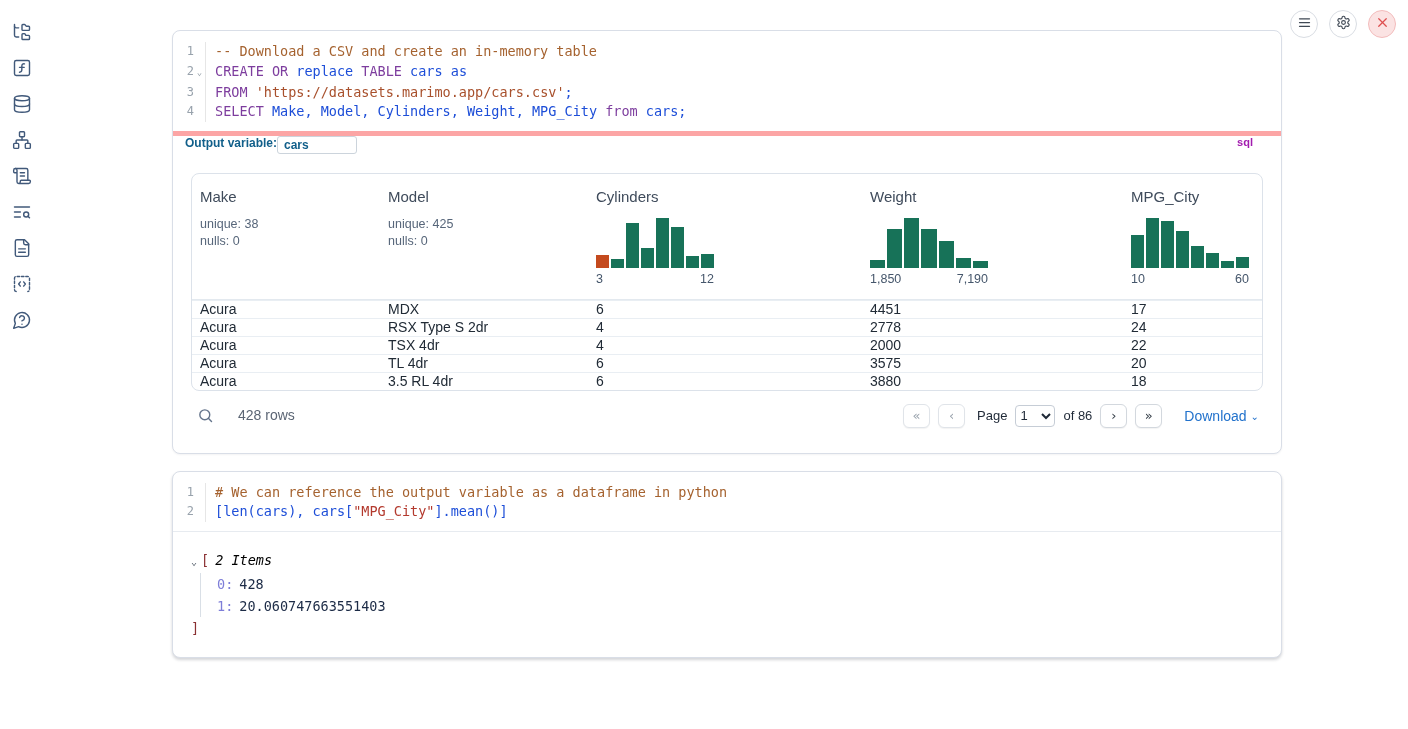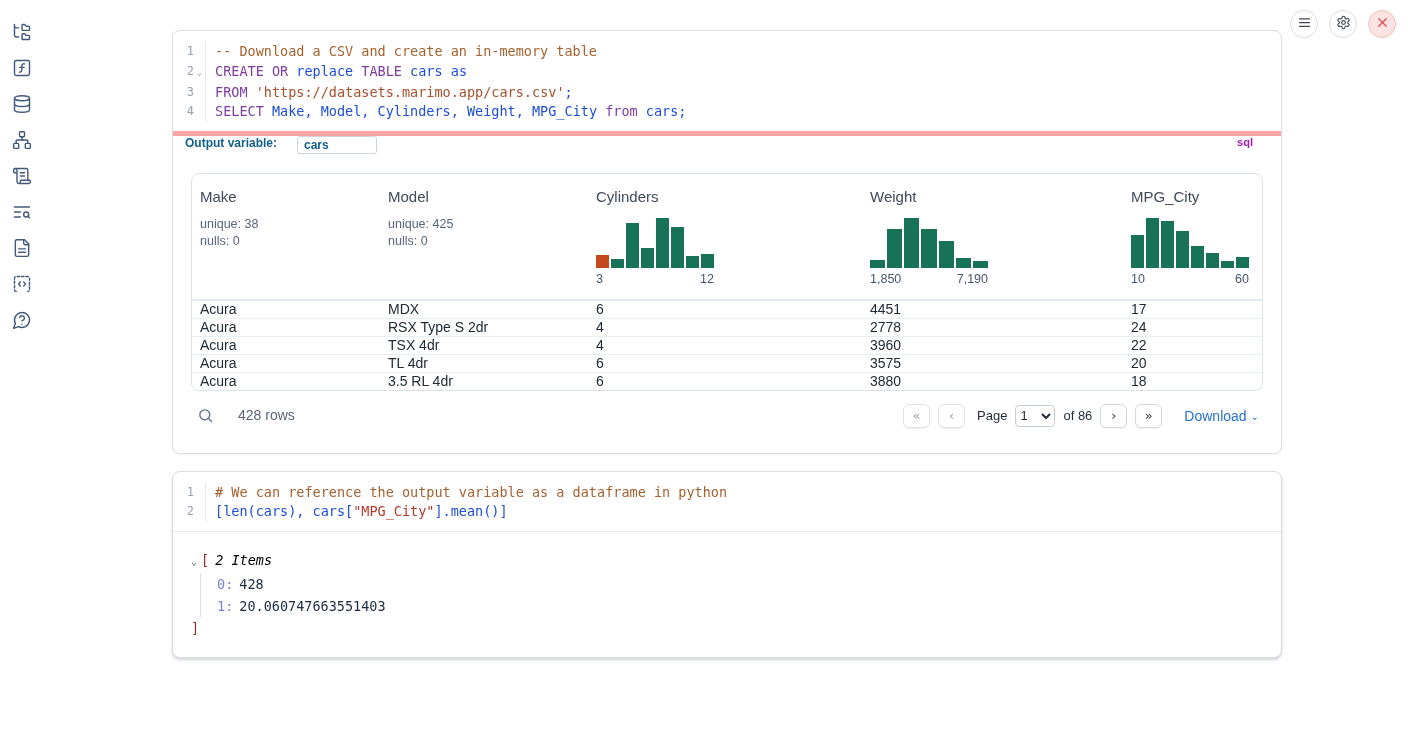--- a/index.html
+++ b/index.html
@@ -36,21 +36,21 @@
   .code { padding-left:9px; white-space:pre; color:#16191d; }
   .tok-com { color:#a5622f; }
   .tok-kw  { color:#7d3d9e; }
   .tok-str { color:#a8502c; }
   .tok-str2{ color:#b3392d; }
   .tok-pl  { color:#1d4ed8; }
   
   .outvar { display:flex; height:27px; border-top:5px solid #fca5a5;
     padding:0 28px 0 12px; }
   .outvar-label { font-size:12px; font-weight:bold; color:#115f8a; }
-  .outvar-input { width:80px; height:18px; margin-left:20px; border:1px solid #ccd4dc;
+  .outvar-input { width:80px; height:18px; margin-left:0; border:1px solid #ccd4dc;
     border-radius:3px; font-size:12px; font-weight:bold; color:#115f8a; padding:0 6px;
     font-family:"Liberation Sans", sans-serif; outline:none; }
   .lang-badge { margin-left:auto; font-size:11px; font-weight:bold; color:#a21caf; }
   
   .table-output { padding:15px 18px 0; }
   .data-table { border:1px solid #dce2ea; border-radius:8px; overflow:hidden; }
   .tgrid { display:grid; grid-template-columns:164px 184px 250px 237px 1fr;gap:24px; }
   .thead { border-bottom:1px solid #e3e9ef; }
   .th { padding:14px 8px 10px; height:125px; }
   .th-label { font-size:15px; color:#3f4b5b; }
@@ -316,21 +316,21 @@
             <div class="td">Acura</div>
             <div class="td">RSX Type S 2dr</div>
             <div class="td">4</div>
             <div class="td">2778</div>
             <div class="td">24</div>
           </div>
           <div class="tgrid tr">
             <div class="td">Acura</div>
             <div class="td">TSX 4dr</div>
             <div class="td">4</div>
-            <div class="td">3960</div>
+            <div class="td">2000</div>
             <div class="td">22</div>
           </div>
           <div class="tgrid tr">
             <div class="td">Acura</div>
             <div class="td">TL 4dr</div>
             <div class="td">6</div>
             <div class="td">3575</div>
             <div class="td">20</div>
           </div>
           <div class="tgrid tr">

